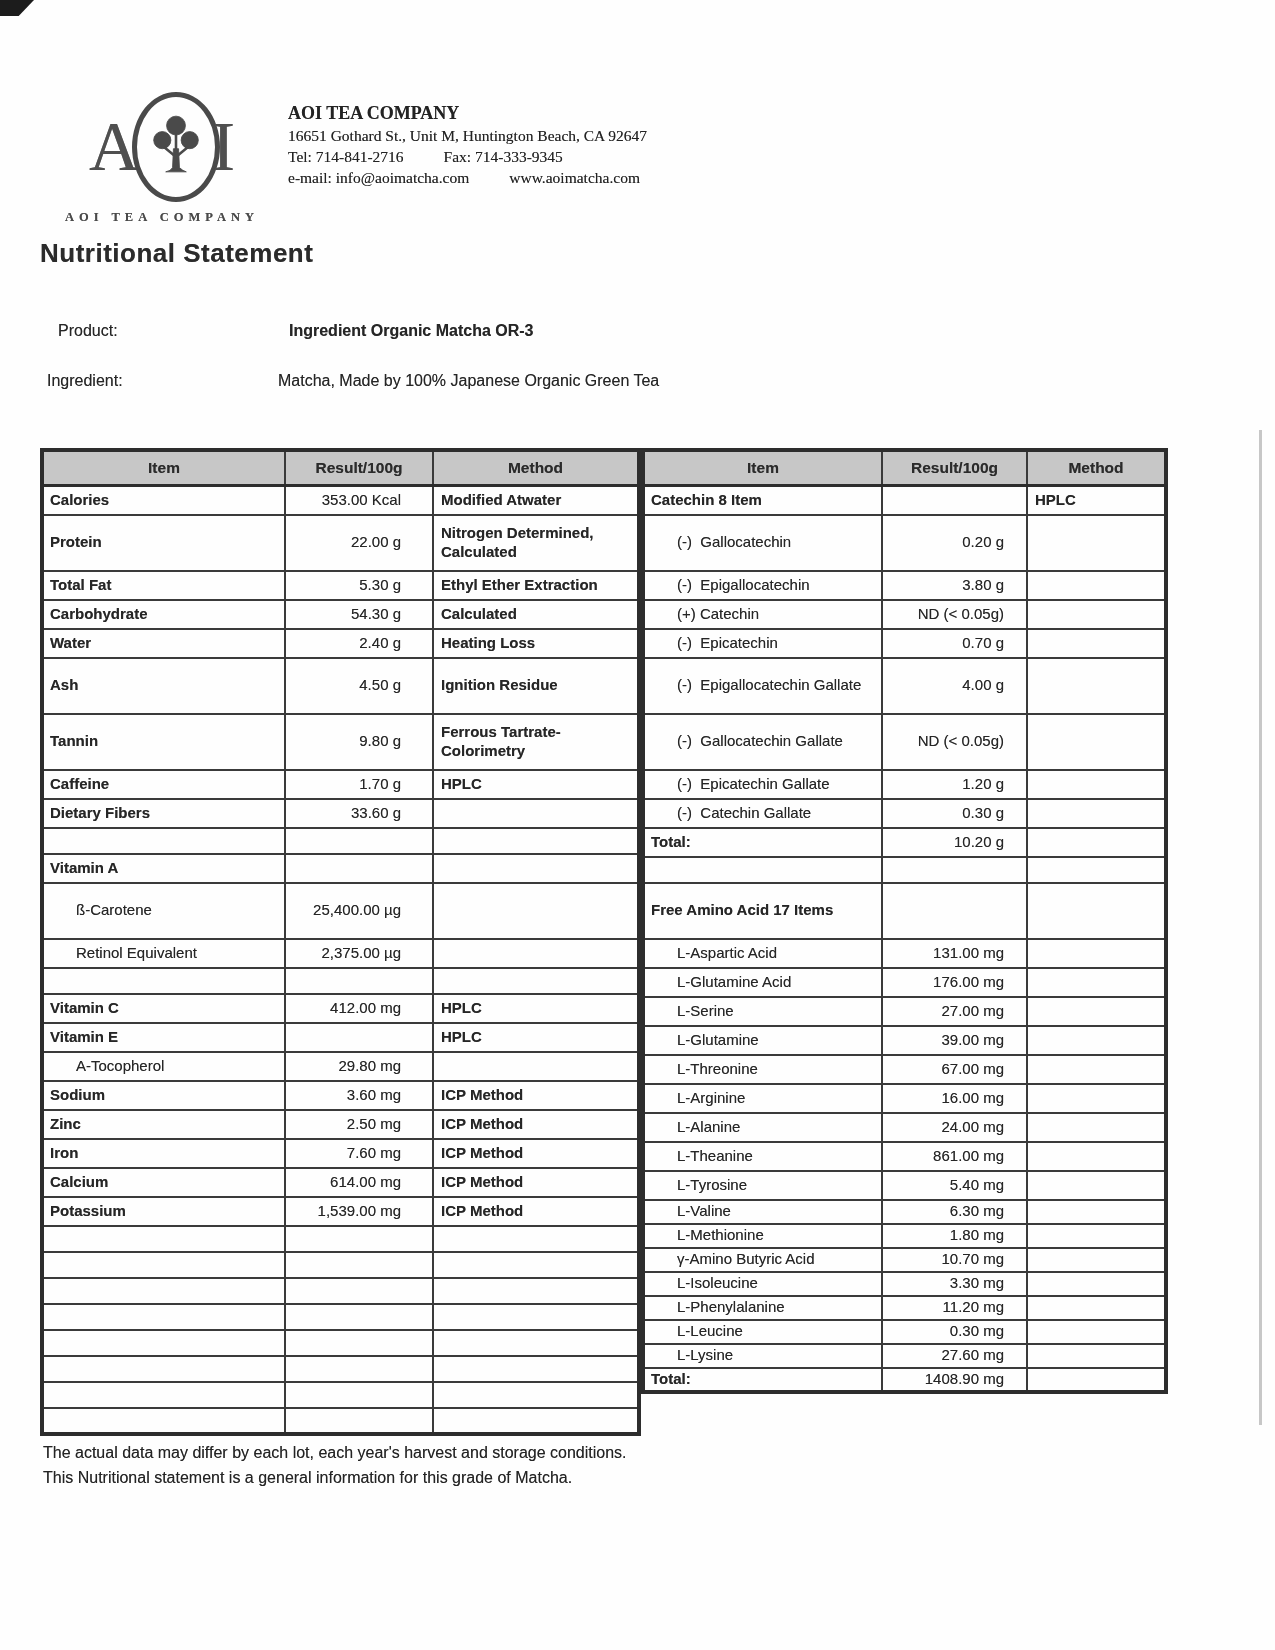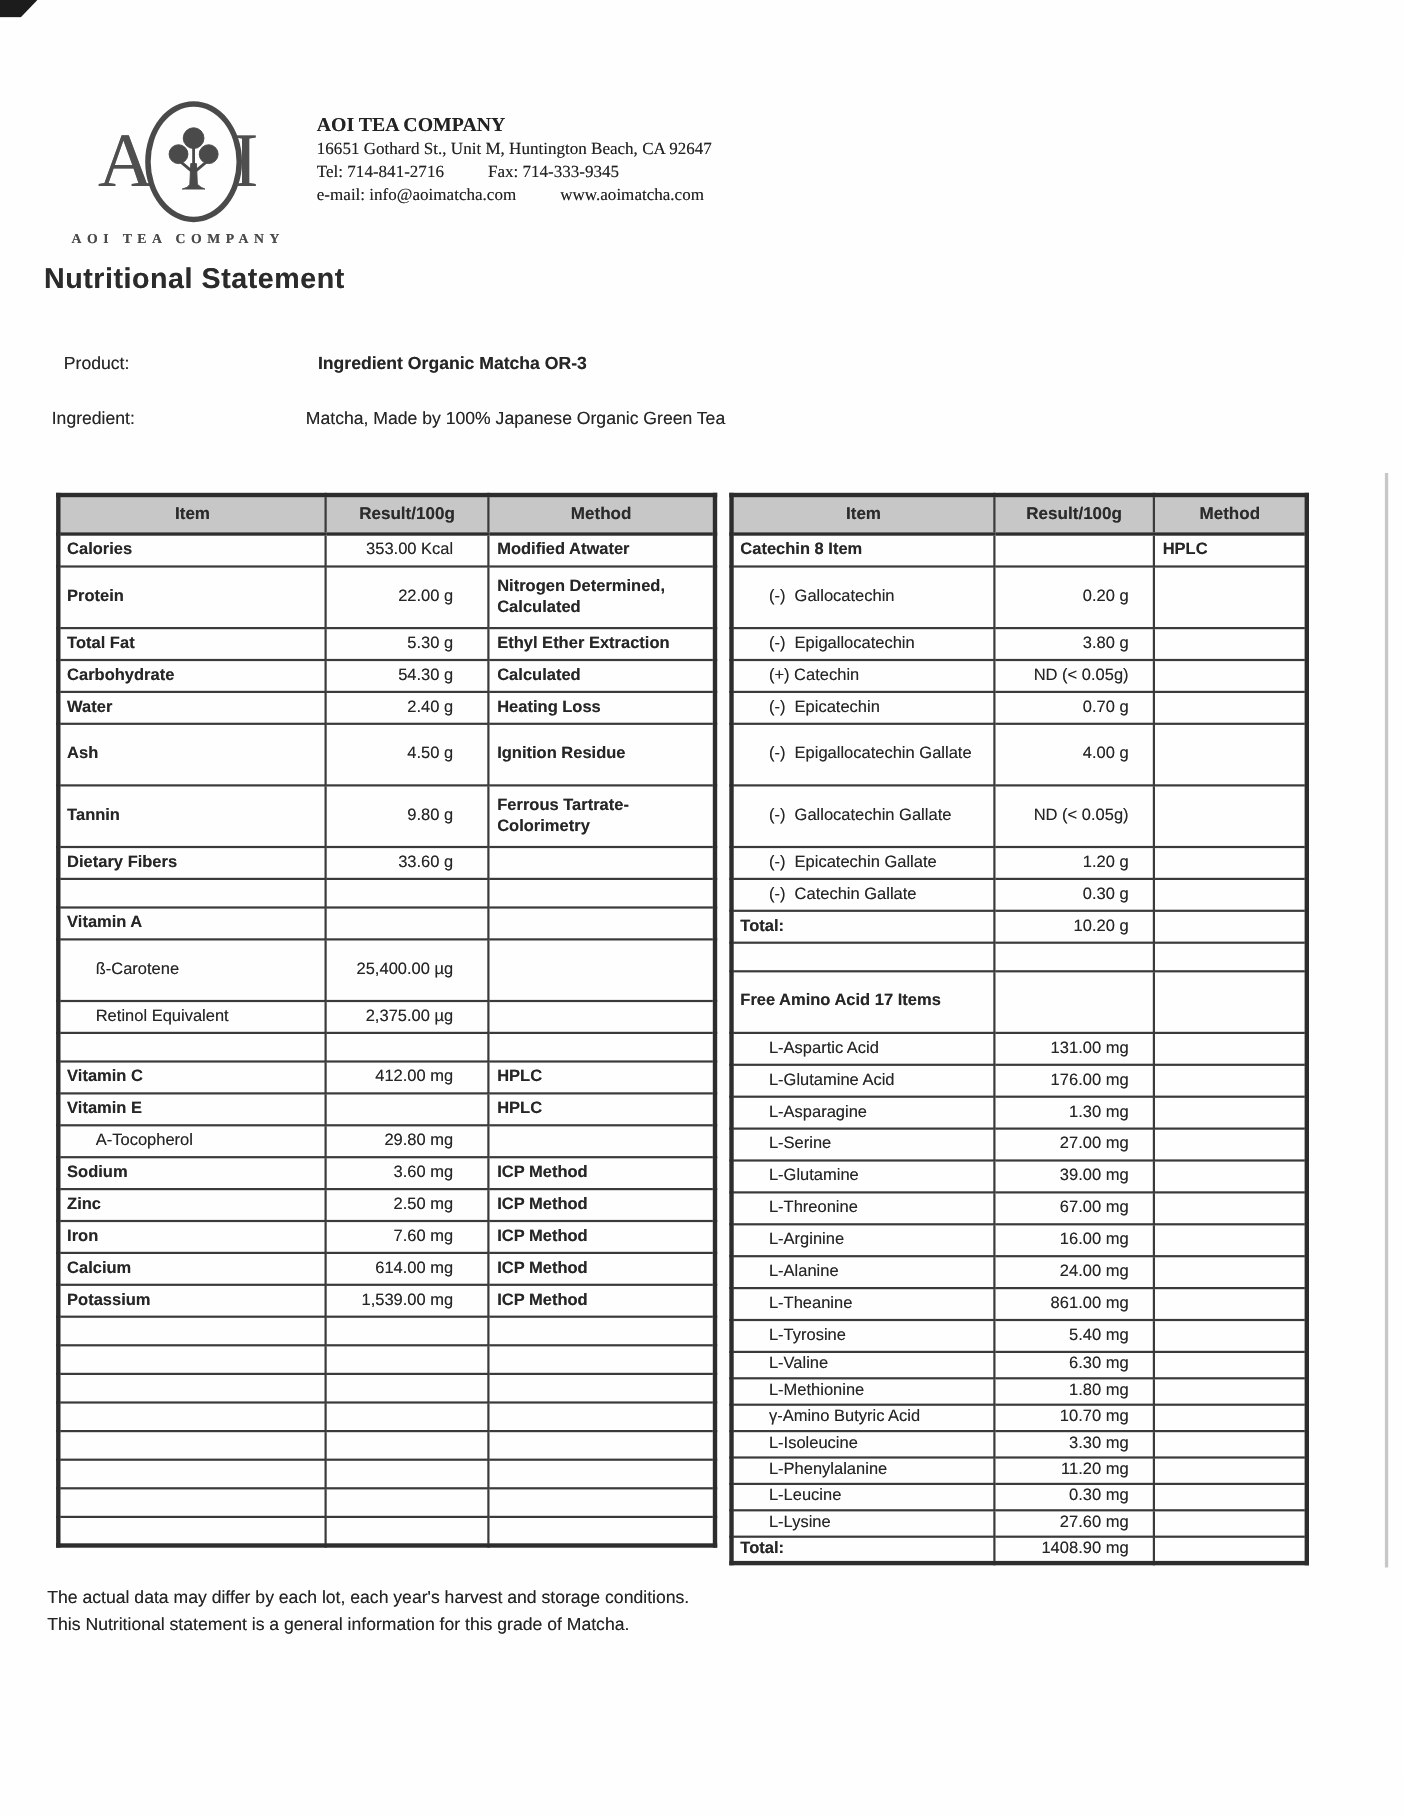--- a/index.html
+++ b/index.html
@@ -33,21 +33,21 @@
                font-size:26px; font-weight:bold; color:#2b2b2b; letter-spacing:.5px; }
   .meta-row { position:absolute; left:47px; width:1100px; font-size:16px; color:#262626; }
   .meta-label { display:inline-block; width:231px; }
   .meta-value { font-weight:bold; }
   .meta-value.plain { font-weight:normal; }
   #product-row { top:322px;margin-left:11px; }
   #ingredient-row { top:372px; }
 
   
   .tables { position:absolute; left:40px; top:448px; display:flex; align-items:flex-start; }
-  table { border-collapse:collapse; table-layout:fixed; border:4px solid #2d2d2d;margin-left:11px; }
+  table { border-collapse:collapse; table-layout:fixed; border:4px solid #2d2d2d; }
   th { background:#c7c7c7; border:2px solid #3a3a3a; border-bottom:3px solid #2d2d2d;
        font-size:15.5px; font-weight:bold; height:30px; color:#2b2b2b; }
   td { border:2px solid #3a3a3a; font-size:15px; color:#262626; padding:1px 6px;
        height:29px; box-sizing:border-box; overflow:hidden; line-height:1.25; }
   tr.t td { height:56px; }
   tr.s td { height:24px; }
   tr.e td { height:26px; }
   td.item { text-align:left; white-space:pre-wrap; }
   td.item.b { font-weight:bold; }
   td.item.ind { padding-left:32px; }
@@ -152,20 +152,25 @@
             <td class="item b">Ash</td>
             <td class="result">4.50 g</td>
             <td class="method">Ignition Residue</td>
           </tr>
           <tr class="t">
             <td class="item b">Tannin</td>
             <td class="result">9.80 g</td>
             <td class="method">Ferrous Tartrate-Colorimetry</td>
           </tr>
           <tr>
+            <td class="item b">Caffeine</td>
+            <td class="result">1.70 g</td>
+            <td class="method">HPLC</td>
+          </tr>
+          <tr>
             <td class="item b">Dietary Fibers</td>
             <td class="result">33.60 g</td>
             <td class="method"></td>
           </tr>
           <tr class="e">
             <td class="item"></td>
             <td class="result"></td>
             <td class="method"></td>
           </tr>
           <tr>
@@ -348,25 +353,20 @@
             <td class="item ind">L-Aspartic Acid</td>
             <td class="result">131.00 mg</td>
             <td class="method"></td>
           </tr>
           <tr>
             <td class="item ind">L-Glutamine Acid</td>
             <td class="result">176.00 mg</td>
             <td class="method"></td>
           </tr>
           <tr>
-            <td class="item ind">L-Asparagine</td>
-            <td class="result">1.30 mg</td>
-            <td class="method"></td>
-          </tr>
-          <tr>
             <td class="item ind">L-Serine</td>
             <td class="result">27.00 mg</td>
             <td class="method"></td>
           </tr>
           <tr>
             <td class="item ind">L-Glutamine</td>
             <td class="result">39.00 mg</td>
             <td class="method"></td>
           </tr>
           <tr>

